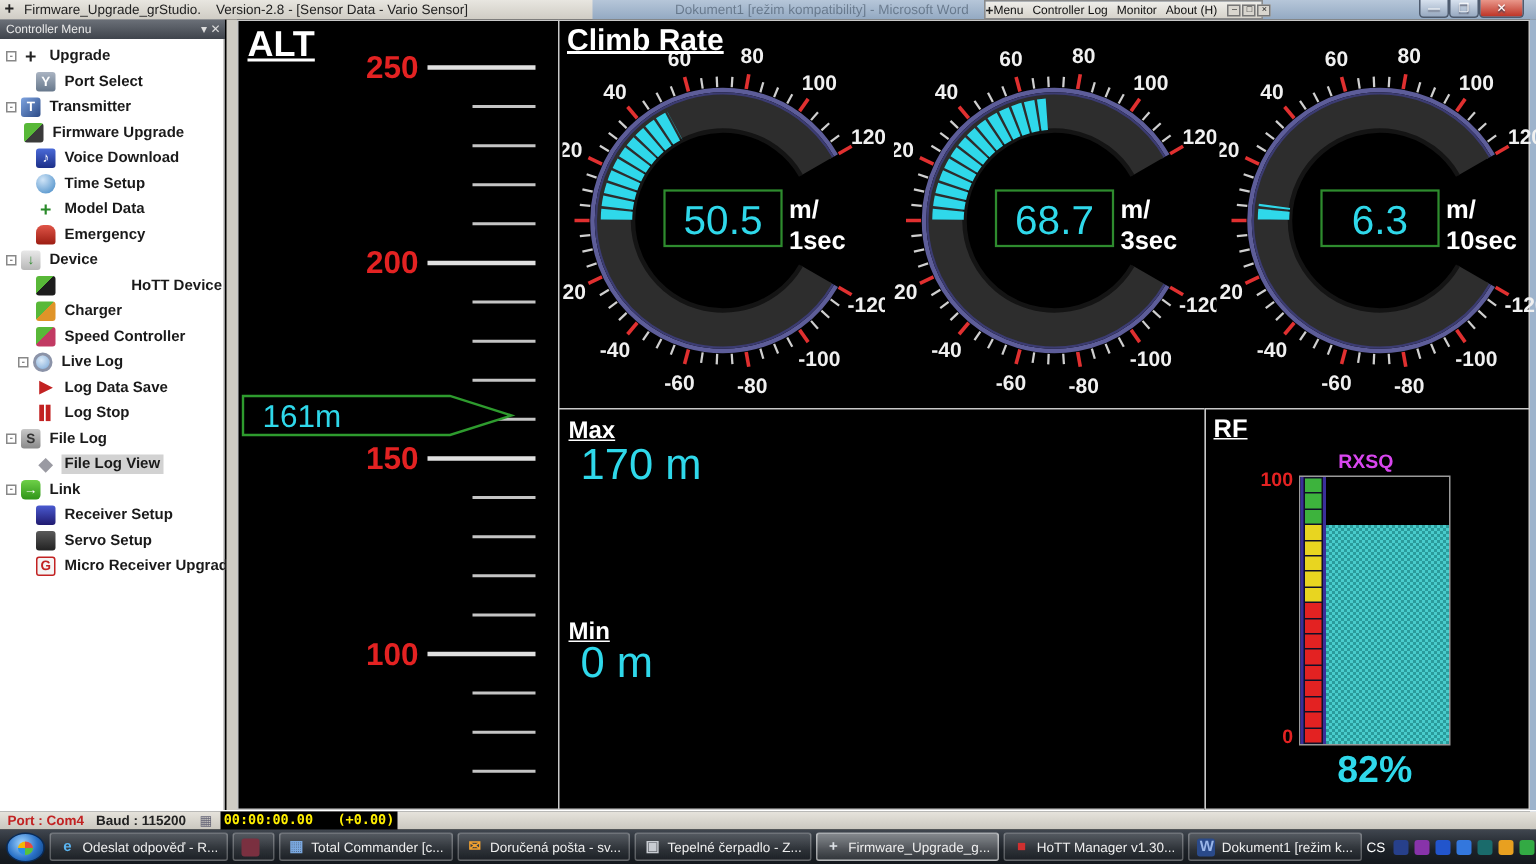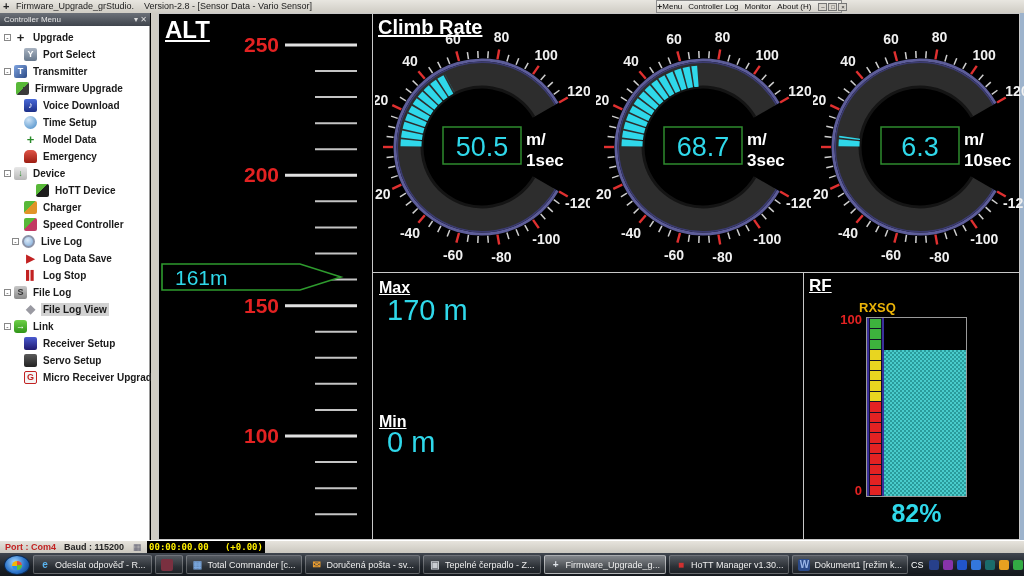--- a/index.html
+++ b/index.html
@@ -88,22 +88,22 @@
   #alt-title   { left:6px; top:2px; font-size:24px; }
   #climb-title { left:5px; top:2px; font-size:20px; }
   #rf-title    { left:5px; top:3px; font-size:17px; }
   .gauge-slot { position:absolute; top:6px; width:215px; height:250px; }
 
   
   .mm-label { position:absolute; left:6px; color:#fff; font-size:16px; font-weight:bold; text-decoration:underline; }
   .mm-value { position:absolute; left:14px; color:#2fd8ea; font-size:29px; }
 
   
-  #rxsq-label { position:absolute; left:55px; top:27px; width:70px; text-align:left;
-                color:#eab308; font-weight:bold; font-size:13px; }
+  #rxsq-label { position:absolute; left:55px; top:27px; width:70px; text-align:right;
+                color:#d946ef; font-weight:bold; font-size:13px; }
   #rf-bar { position:absolute; left:62px; top:44px; width:101px; height:180px;
             border:1px solid #9a9a9a; display:flex; background:#000; }
   #rf-segments { width:17px; height:100%; border-right:2px solid #3a2f9a; border-left:2px solid #3a2f9a;
                  display:flex; flex-direction:column; background:#101028; }
   .rf-seg { flex:1; margin:1px 1px 0 1px; }
   .rf-seg:last-child { margin-bottom:1px; }
   #rf-fill-area { flex:1; position:relative; background:#000; }
   #rf-fill { position:absolute; left:0; bottom:0; width:100%; background:#2fb0b0;
              background-image:conic-gradient(#49cccc 25%, #2a9b9b 0 50%, #49cccc 0 75%, #2a9b9b 0);
              background-size:4px 4px; }
@@ -153,20 +153,28 @@
 
   
   svg text { font-family:"Liberation Sans", sans-serif; }
 </style>
 </head>
 <body>
 
 <div id="screen">
 
   <div id="top-strip">
+    <div id="word-titlebar">
+      <span id="word-title">Dokument1 [režim kompatibility] - Microsoft Word</span>
+      <div class="aero-btns">
+        <div class="aero-btn">—</div>
+        <div class="aero-btn">❐</div>
+        <div class="aero-btn close">✕</div>
+      </div>
+    </div>
     <div id="app-titlebar">
       <span id="app-title-icon">+</span>
       <span id="app-title">Firmware_Upgrade_grStudio.    Version-2.8 - [Sensor Data - Vario Sensor]</span>
     </div>
     <div id="float-menu">
       <span class="fm-icon">+</span>
       <span class="fm-item">Menu</span>
         <span class="fm-item">Controller Log</span>
         <span class="fm-item">Monitor</span>
         <span class="fm-item">About (H)</span>
@@ -216,21 +224,21 @@
         </div>
         <div class="tree-item" style="padding-left: 24px;">
           <span class="ti i-emergency-siren"></span>
           <span class="t-label">Emergency</span>
         </div>
         <div class="tree-item" style="padding-left: 4px;">
           <span class="expand-box">-</span>
           <span class="ti i-device-download">↓</span>
           <span class="t-label">Device</span>
         </div>
-        <div class="tree-item" style="padding-left: 36px;">
+        <div class="tree-item" style="padding-left: 24px; justify-content: space-between;">
           <span class="ti i-hott-device"></span>
           <span class="t-label">HoTT Device</span>
         </div>
         <div class="tree-item" style="padding-left: 24px;">
           <span class="ti i-charger"></span>
           <span class="t-label">Charger</span>
         </div>
         <div class="tree-item" style="padding-left: 24px;">
           <span class="ti i-speed-controller"></span>
           <span class="t-label">Speed Controller</span>

